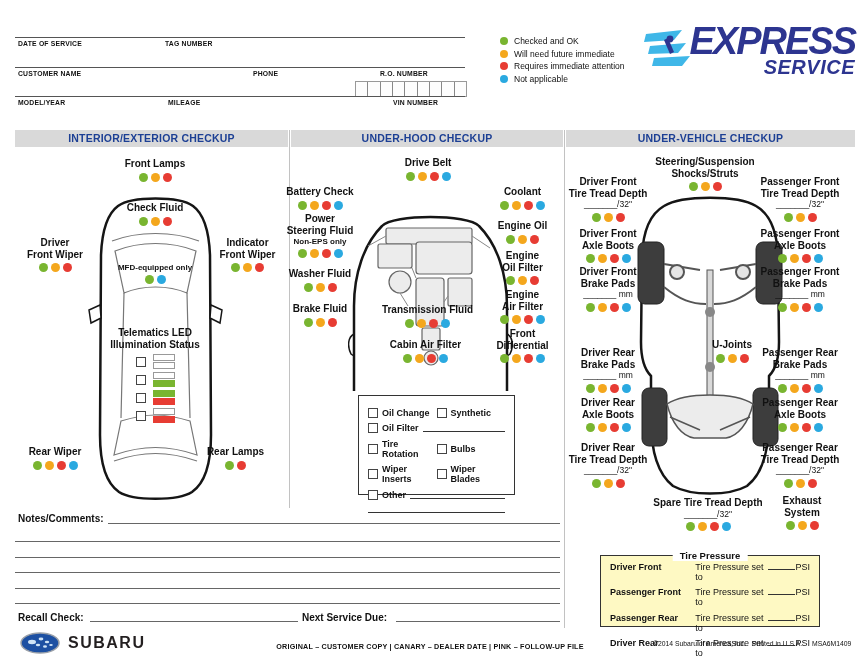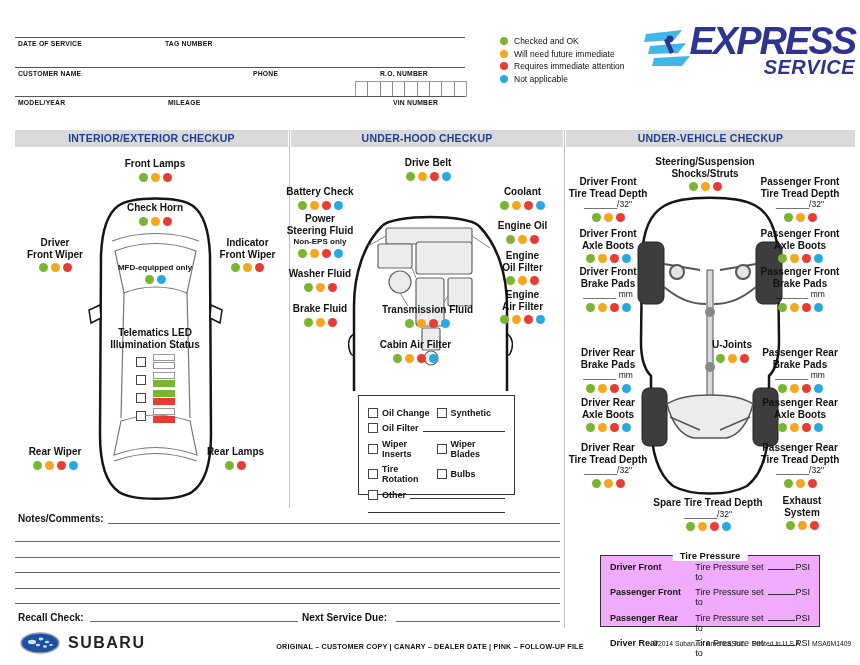--- a/index.html
+++ b/index.html
@@ -30,21 +30,21 @@
   .cb{width:8px;height:8px;border:1px solid #444;background:#fff;display:inline-block;flex:none;}
   .led-rows{margin-top:4px;}
   .led-row{display:flex;justify-content:center;align-items:center;gap:7px;margin-top:3px;}
   .led-stack{display:inline-flex;flex-direction:column;gap:1px;}
   .led-bar{width:20px;height:5px;border:1px solid #999;display:block;}
   .svc-box{position:absolute;border:1px solid #333;padding:6px 9px 0 9px;box-sizing:border-box;z-index:2;background:#fff;}
   .svc-row{display:flex;margin-top:5.5px;font-size:9px;font-weight:600;align-items:center;}
   .svc-cell{display:flex;align-items:center;gap:4px;width:50%;}
   .svc-cell.wide{width:100%;}
   .fill-line{flex:1;border-bottom:1px solid #333;height:7px;}
-  .tp-box{position:absolute;border:1px solid #333;box-sizing:border-box;background:#f0abfc;z-index:2;}
+  .tp-box{position:absolute;border:1px solid #333;box-sizing:border-box;background:#fef9c3;z-index:2;}
   .tp-title{position:absolute;top:-6px;left:50%;transform:translateX(-50%);background:#fff;
             padding:0 7px;font-weight:bold;font-size:9.5px;white-space:nowrap;}
   .tp-row{display:flex;align-items:baseline;padding:0 9px;margin-top:4.5px;font-size:9px;}
   .tp-pos{width:92px;font-weight:600;}
   .tp-line{display:inline-block;width:30px;border-bottom:1px solid #333;height:8px;}
   .note-lbl{position:absolute;font-size:10px;font-weight:bold;}
   .foot-sm{position:absolute;font-size:6.8px;white-space:nowrap;}
   .dist{position:absolute;font-size:7.2px;font-weight:bold;letter-spacing:.2px;text-align:center;}
   .subaru{position:absolute;display:flex;align-items:center;gap:8px;}
   .subaru-txt{font-size:16px;font-weight:bold;color:#231f20;letter-spacing:1.5px;}
@@ -129,21 +129,21 @@
 
   <div class="item" style="left:105px;top:158px;width:100px">
     <div class="lbl">Front Lamps</div>
     <div class="dots">
         <span class="dot" style="background: rgb(121, 181, 48);"></span>
         <span class="dot" style="background: rgb(244, 167, 29);"></span>
         <span class="dot" style="background: rgb(231, 60, 51);"></span>
       </div>
   </div>
   <div class="item" style="left:105px;top:202px;width:100px">
-    <div class="lbl">Check Horn</div>
+    <div class="lbl">Check Fluid</div>
     <div class="dots">
         <span class="dot" style="background: rgb(121, 181, 48);"></span>
         <span class="dot" style="background: rgb(244, 167, 29);"></span>
         <span class="dot" style="background: rgb(231, 60, 51);"></span>
       </div>
   </div>
   <div class="item" style="left:10px;top:237px;width:90px">
     <div class="lbl">Driver
 Front Wiper</div>
     <div class="dots">
@@ -321,21 +321,31 @@
   </div>
   <div class="item" style="left:370px;top:304px;width:115px">
     <div class="lbl">Transmission Fluid</div>
     <div class="dots">
         <span class="dot" style="background: rgb(121, 181, 48);"></span>
         <span class="dot" style="background: rgb(244, 167, 29);"></span>
         <span class="dot" style="background: rgb(231, 60, 51);"></span>
         <span class="dot" style="background: rgb(42, 169, 224);"></span>
       </div>
   </div>
-  <div class="item" style="left:358px;top:339px;width:115px">
+  <div class="item" style="left:480px;top:328px;width:85px">
+    <div class="lbl">Front
+Differential</div>
+    <div class="dots">
+        <span class="dot" style="background: rgb(121, 181, 48);"></span>
+        <span class="dot" style="background: rgb(244, 167, 29);"></span>
+        <span class="dot" style="background: rgb(231, 60, 51);"></span>
+        <span class="dot" style="background: rgb(42, 169, 224);"></span>
+      </div>
+  </div>
+  <div class="item" style="left:368px;top:339px;width:115px">
     <div class="lbl">Cabin Air Filter</div>
     <div class="dots">
         <span class="dot" style="background: rgb(121, 181, 48);"></span>
         <span class="dot" style="background: rgb(244, 167, 29);"></span>
         <span class="dot" style="background: rgb(231, 60, 51);"></span>
         <span class="dot" style="background: rgb(42, 169, 224);"></span>
       </div>
   </div>
 
   <div class="svc-box" style="left:358px;top:395px;width:157px;height:100px">
@@ -352,35 +362,35 @@
     <div class="svc-row">
       <span class="svc-cell wide">
           <span class="cb"></span>
           <span>Oil Filter</span>
           <span class="fill-line"></span>
         </span>
     </div>
     <div class="svc-row">
       <span class="svc-cell">
           <span class="cb"></span>
-          <span>Wiper Inserts</span>
+          <span>Tire Rotation</span>
         </span>
       <span class="svc-cell">
           <span class="cb"></span>
-          <span>Wiper Blades</span>
+          <span>Bulbs</span>
         </span>
     </div>
     <div class="svc-row">
       <span class="svc-cell">
           <span class="cb"></span>
-          <span>Tire Rotation</span>
+          <span>Wiper Inserts</span>
         </span>
       <span class="svc-cell">
           <span class="cb"></span>
-          <span>Bulbs</span>
+          <span>Wiper Blades</span>
         </span>
     </div>
     <div class="svc-row">
       <span class="svc-cell wide">
           <span class="cb"></span>
           <span>Other</span>
           <span class="fill-line"></span>
         </span>
     </div>
     <div class="svc-row">

